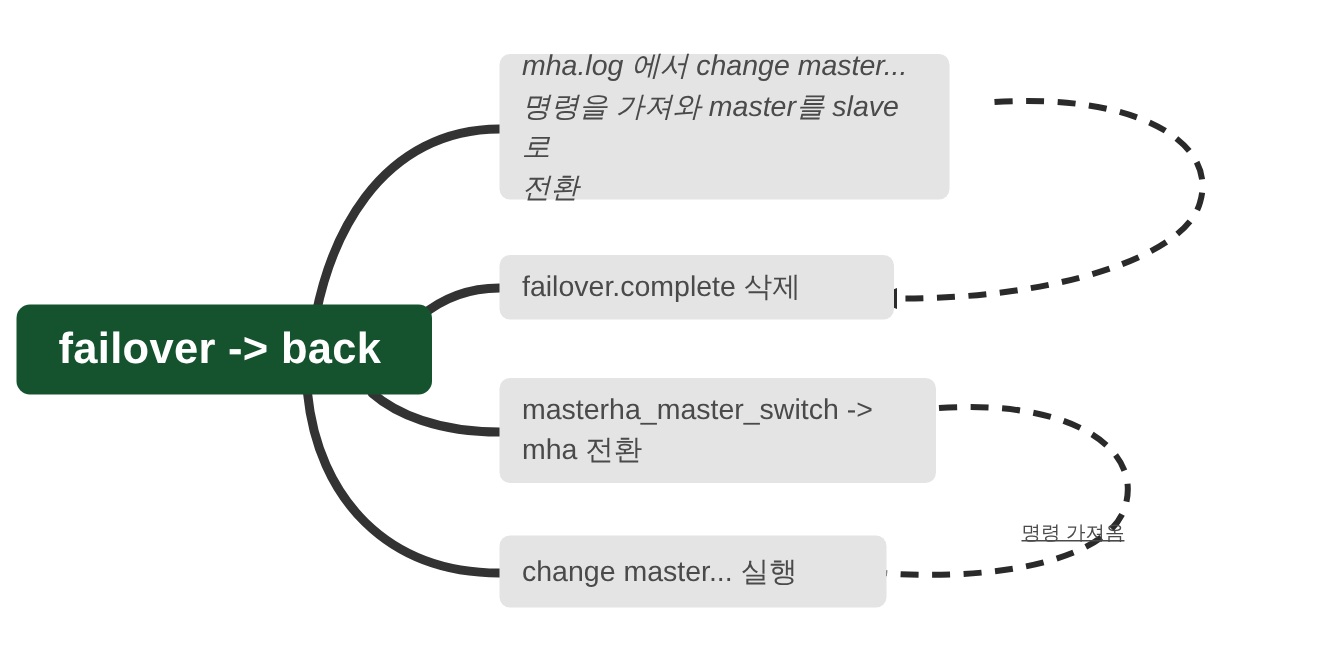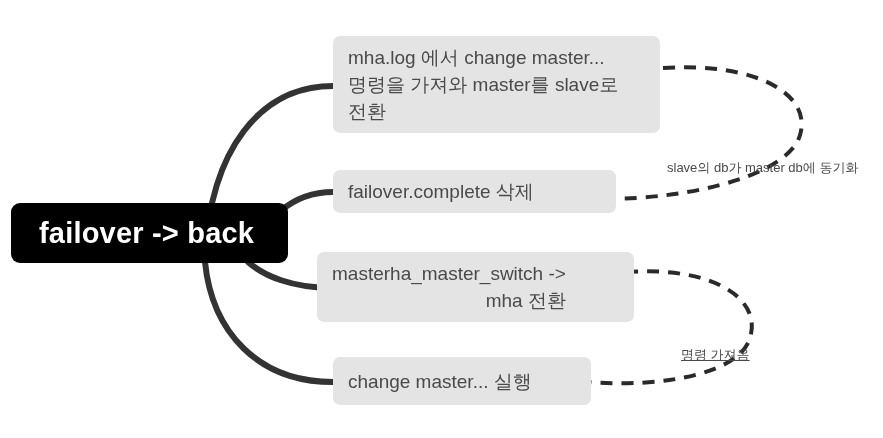--- a/index.html
+++ b/index.html
@@ -30,21 +30,21 @@
     pointer-events: none;
   }
   .node {
     position: absolute;
     box-sizing: border-box;
     border-radius: 7px;
     display: flex;
     align-items: center;
   }
   .node-root {
-    background: #000000;
+    background: #14532d;
     color: #ffffff;
     font-size: 29px;
     font-weight: bold;
     letter-spacing: 0.2px;
     padding: 0 28px;
     border-radius: 9px;
   }
   .node-branch {
     background: #E4E4E4;
     color: #4A4A4A;
@@ -83,36 +83,35 @@
     <polygon points="580,199 598,192 598,206" fill="#2A2A2A"></polygon>
 
     <path d="M 626 272 C 716 266 762 300 750 338 C 740 372 668 388 588 382" fill="none" stroke="#2A2A2A" stroke-width="4" stroke-dasharray="12 9" stroke-linecap="butt"></path>
     <polygon points="571,381 589,374 588,388" fill="#2A2A2A"></polygon>
   </svg>
 
   <div class="node node-root" style="left:11px; top:203px; width:277px; height:60px;">
     <span class="node-text">failover -&gt; back</span>
   </div>
 
-  <div class="node node-branch" style="left:333px; top:36px; width:327px; height:97px;">
+  <div class="node node-branch" style="left:333px; top:36px; width:300px; height:97px;font-style:italic;">
     <span class="node-text">mha.log 에서 change master...
 명령을 가져와 master를 slave로
 전환</span>
   </div>
 
-  <div class="node node-branch" style="left:333px; top:170px; width:283px; height:43px;">
+  <div class="node node-branch" style="left:333px; top:170px; width:263px; height:43px;">
     <span class="node-text">failover.complete 삭제</span>
   </div>
 
-  <div class="node node-branch" style="left:317px; top:252px; width:317px; height:70px;text-align:right;">
+  <div class="node node-branch" style="left:333px; top:252px; width:291px; height:70px;">
     <span class="node-text">masterha_master_switch -&gt;
 mha 전환</span>
   </div>
 
   <div class="node node-branch" style="left:333px; top:357px; width:258px; height:48px;">
     <span class="node-text">change master... 실행</span>
   </div>
 
-  <div class="edge-label" style="left:667px; top:160px;">slave의 db가 master db에 동기화</div>
 
   <div class="edge-label" style="left:681px; top:347px;text-decoration:underline;">명령 가져옴</div>
 
 </div>
 
 </body></html>

